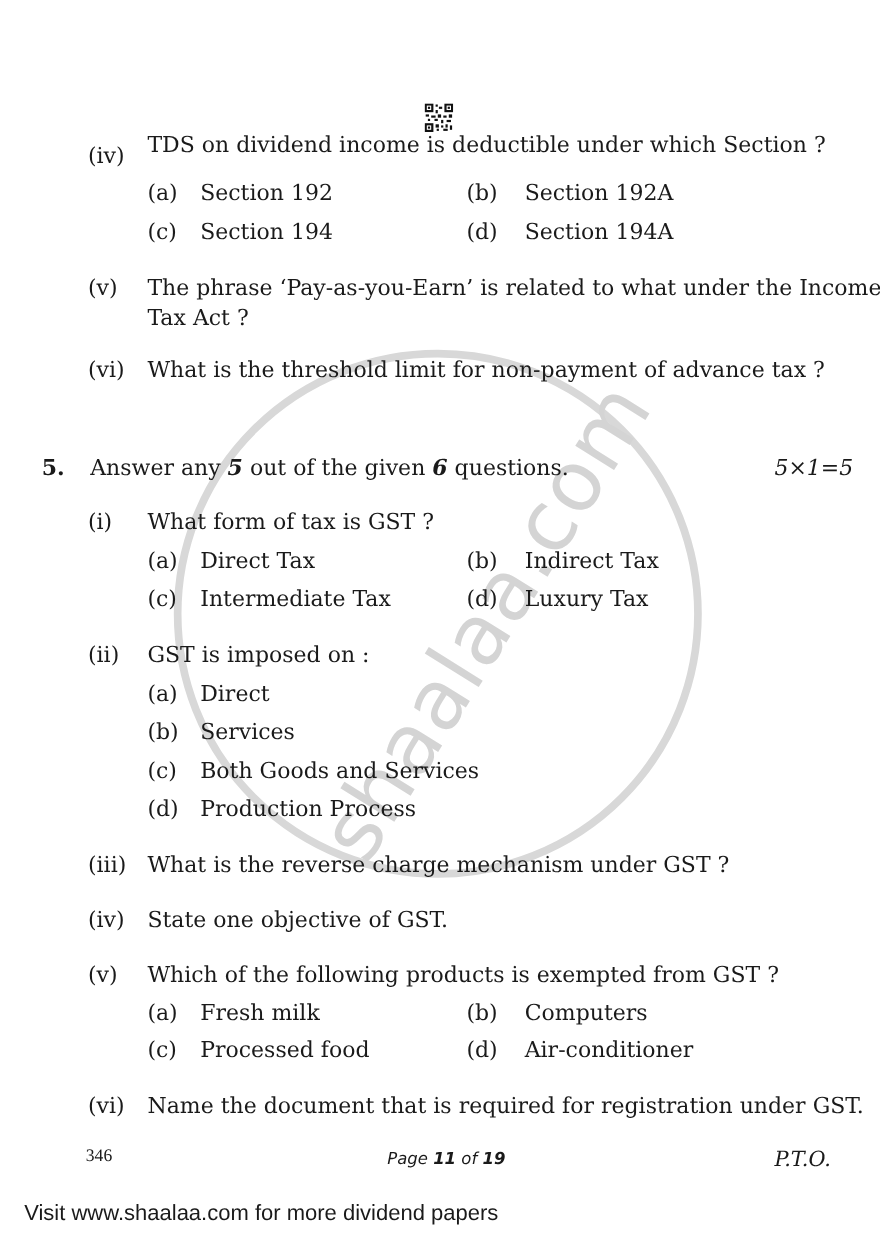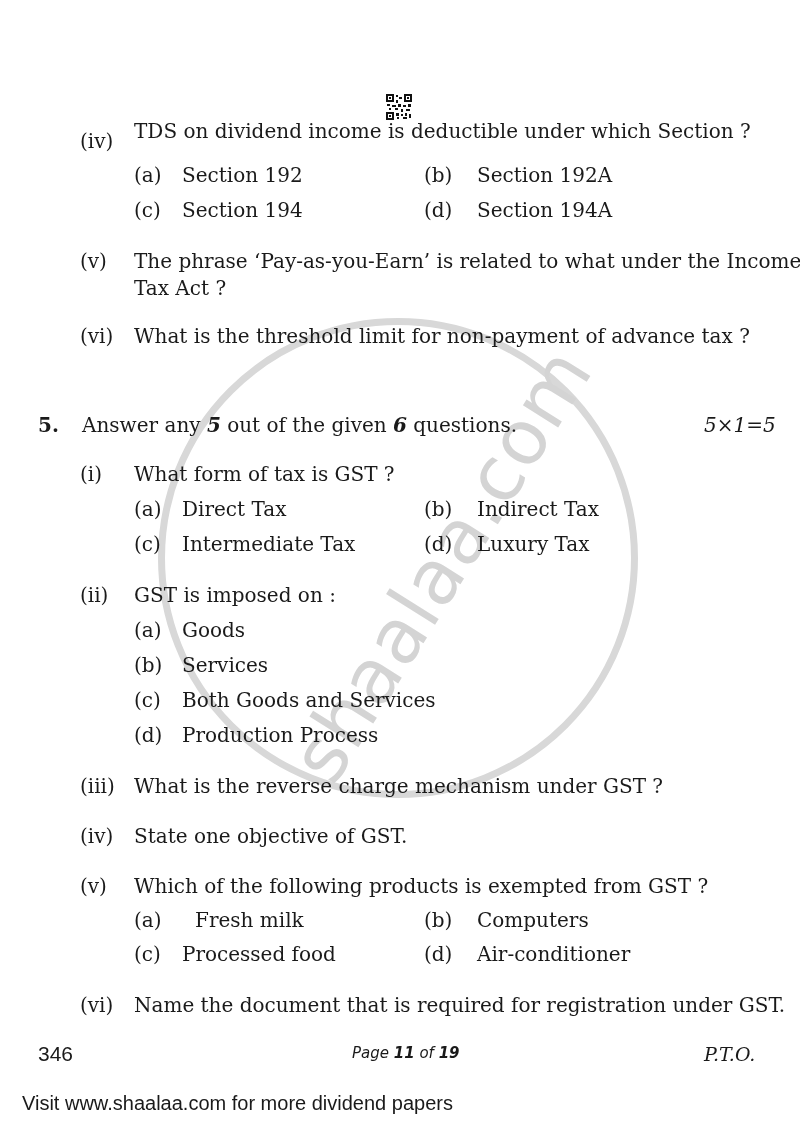--- a/index.html
+++ b/index.html
@@ -8,21 +8,21 @@
   .abs { position:absolute; white-space:nowrap; }
   .serif { font-family:"DejaVu Serif", serif; font-size:20px; }
   .qr { position:absolute; left:386px; top:94px; width:26px; height:26px; }
   .watermark-circle { position:absolute; left:158px; top:318px; width:480px; height:480px;
       border:7px solid #d8d8d8; border-radius:50%; box-sizing:border-box; }
   .watermark-text { position:absolute; left:195px; top:520px; font-family:"DejaVu Sans", sans-serif;
       font-size:76px; color:#d4d4d4; transform:rotate(-58deg); transform-origin:center;
       letter-spacing:1px; white-space:nowrap; }
   .num { font-weight:bold; }
   .marks { font-style:italic; }
-  .footer-code { font-family:Liberation Sans, sans-serif; font-size:21px; }
+  .footer-code { font-family:Liberation Serif, serif; font-size:16px;margin-left:40px; }
   .footer-page { font-family:"DejaVu Sans", sans-serif; font-size:15px; font-style:italic;text-align:right; }
   .footer-pto { font-family:"DejaVu Serif", serif; font-size:19px; font-style:italic; }
   .visit { font-family:"Liberation Sans", sans-serif; font-size:20px; }
 </style>
 </head>
 <body>
 
 <div class="watermark-circle"></div>
 <div class="watermark-text">shaalaa.com</div>
 
@@ -85,38 +85,38 @@
 <div class="abs serif" style="left:424px;top:497px">(b)</div>
 <div class="abs serif" style="left:477px;top:497px">Indirect Tax</div>
 <div class="abs serif" style="left:134px;top:532px">(c)</div>
 <div class="abs serif" style="left:182px;top:532px">Intermediate Tax</div>
 <div class="abs serif" style="left:424px;top:532px">(d)</div>
 <div class="abs serif" style="left:477px;top:532px">Luxury Tax</div>
 
 <div class="abs serif" style="left:80px;top:583px">(ii)</div>
 <div class="abs serif" style="left:134px;top:583px">GST is imposed on :</div>
 <div class="abs serif" style="left:134px;top:618px">(a)</div>
-<div class="abs serif" style="left:182px;top:618px">Goods</div>
+<div class="abs serif" style="left:182px;top:618px">Direct</div>
 <div class="abs serif" style="left:134px;top:653px">(b)</div>
 <div class="abs serif" style="left:182px;top:653px">Services</div>
 <div class="abs serif" style="left:134px;top:688px">(c)</div>
 <div class="abs serif" style="left:182px;top:688px">Both Goods and Services</div>
 <div class="abs serif" style="left:134px;top:723px">(d)</div>
 <div class="abs serif" style="left:182px;top:723px">Production Process</div>
 
 <div class="abs serif" style="left:80px;top:774px">(iii)</div>
 <div class="abs serif" style="left:134px;top:774px">What is the reverse charge mechanism under GST ?</div>
 
 <div class="abs serif" style="left:80px;top:824px">(iv)</div>
 <div class="abs serif" style="left:134px;top:824px">State one objective of GST.</div>
 
 <div class="abs serif" style="left:80px;top:874px">(v)</div>
 <div class="abs serif" style="left:134px;top:874px">Which of the following products is exempted from GST ?</div>
 <div class="abs serif" style="left:134px;top:908px">(a)</div>
-<div class="abs serif" style="left:195px;top:908px">Fresh milk</div>
+<div class="abs serif" style="left:182px;top:908px">Fresh milk</div>
 <div class="abs serif" style="left:424px;top:908px">(b)</div>
 <div class="abs serif" style="left:477px;top:908px">Computers</div>
 <div class="abs serif" style="left:134px;top:942px">(c)</div>
 <div class="abs serif" style="left:182px;top:942px">Processed food</div>
 <div class="abs serif" style="left:424px;top:942px">(d)</div>
 <div class="abs serif" style="left:477px;top:942px">Air-conditioner</div>
 
 <div class="abs serif" style="left:80px;top:993px">(vi)</div>
 <div class="abs serif" style="left:134px;top:993px">Name the document that is required for registration under GST.</div>
 

